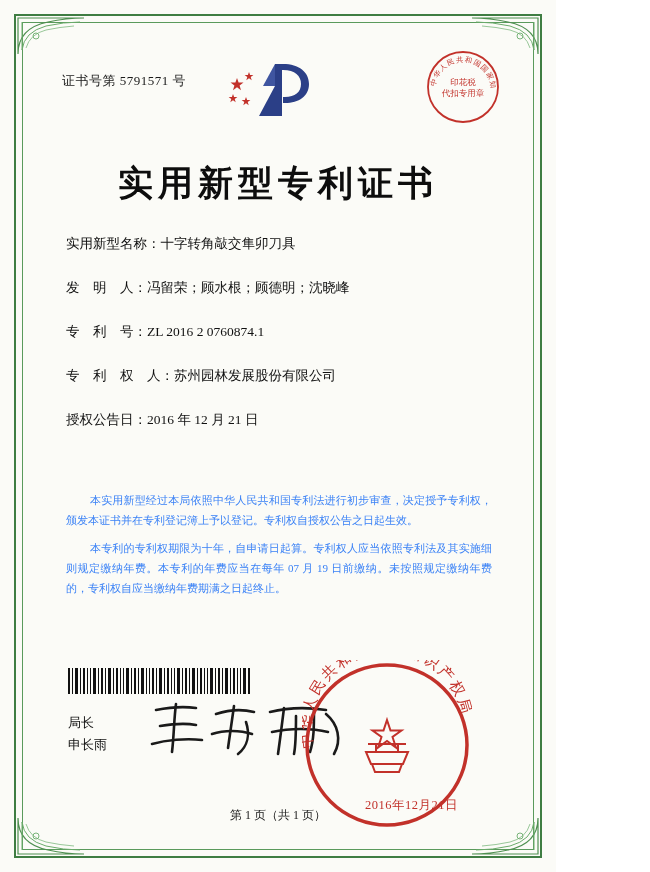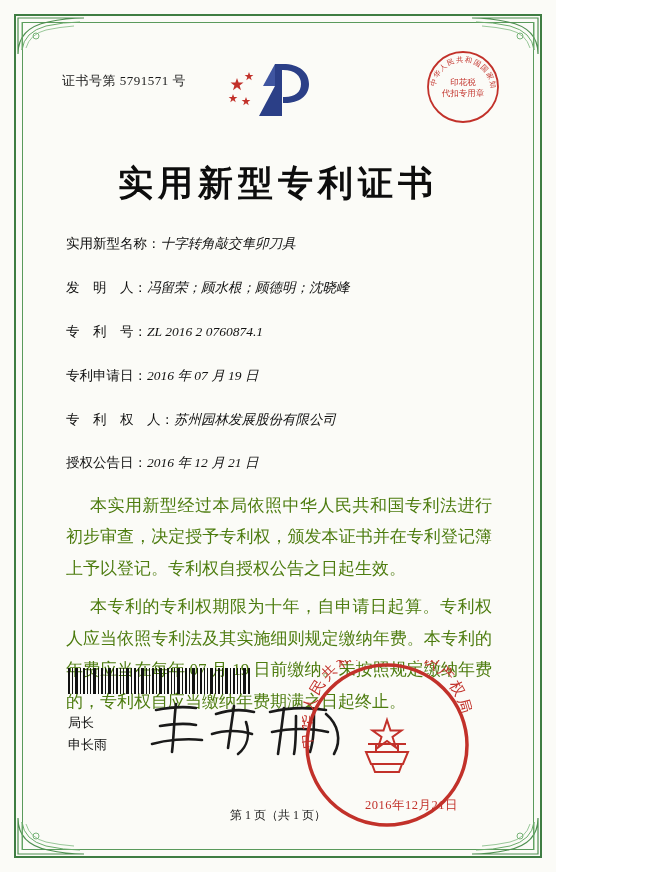--- a/index.html
+++ b/index.html
@@ -108,31 +108,30 @@
     color: #111;
     margin-bottom: 25px;
     line-height: 1.4;
     white-space: nowrap;
   }
   .field .label {
     display: inline-block;
   }
   .field .value {
     display: inline-block;
-    font-style: italic;
   }
 
   .paragraphs {
     position: absolute;
     left: 20px;
     right: 18px;
     top: 450px;
-    font-size: 17px;
+    font-size: 11px;
     line-height: 1.85;
-    color: #4d7c0f;
+    color: #3b82f6;
     text-align: justify;
   }
   .paragraphs p {
     margin: 0 0 7px 0;
     text-indent: 24px;
   }
 
   
   .barcode {
     position: absolute;
@@ -265,23 +264,20 @@
 
     <div class="fields">
       <div class="field">
         <span class="label">实用新型名称：</span><span class="value">十字转角敲交隼卯刀具</span>
       </div>
       <div class="field">
         <span class="label">发　明　人：</span><span class="value">冯留荣；顾水根；顾德明；沈晓峰</span>
       </div>
       <div class="field">
         <span class="label">专　利　号：</span><span class="value">ZL 2016 2 0760874.1</span>
-      </div>
-      <div class="field">
-        <span class="label">专利申请日：</span><span class="value">2016 年 07 月 19 日</span>
       </div>
       <div class="field">
         <span class="label">专　利　权　人：</span><span class="value">苏州园林发展股份有限公司</span>
       </div>
       <div class="field">
         <span class="label">授权公告日：</span><span class="value">2016 年 12 月 21 日</span>
       </div>
     </div>
 
     <div class="paragraphs">

